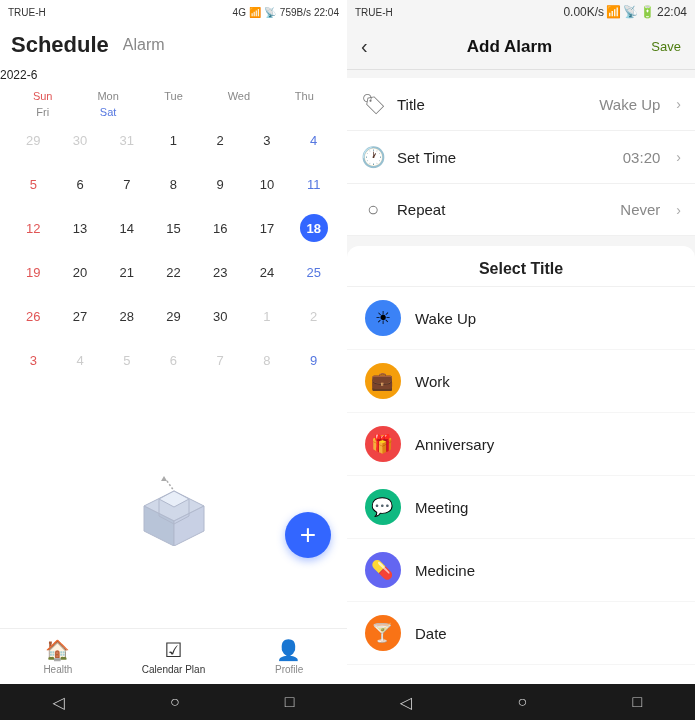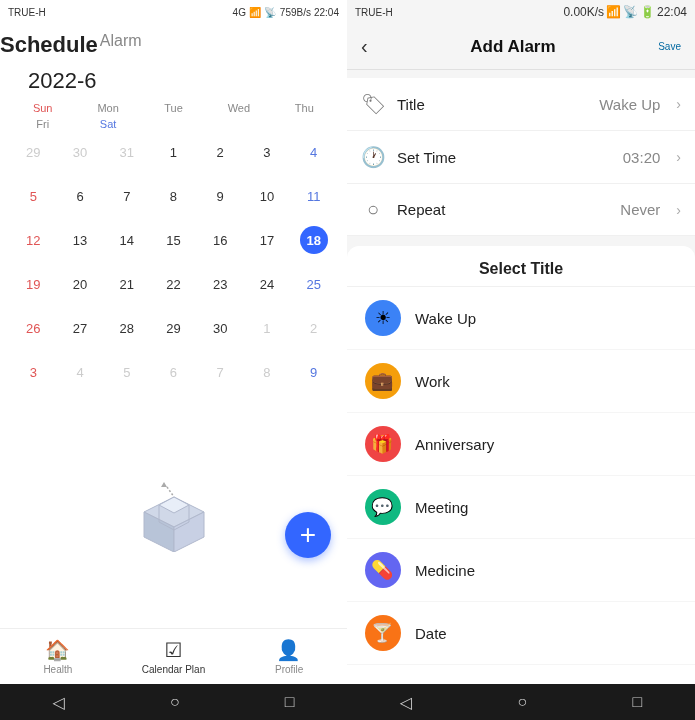--- a/index.html
+++ b/index.html
@@ -29,38 +29,38 @@
       align-items: center;
       justify-content: space-between;
       padding: 0 8px;
       font-size: 10px;
       color: #333;
     }
     .status-left-group { display: flex; align-items: center; gap: 3px; }
     .status-right-group { display: flex; align-items: center; gap: 3px; font-size: 10px; }
 
     .left-header {
-      padding: 8px 0 6px;
-      display: flex;
-      align-items: flex-start;
-      gap: 2px;
+      padding: 8px 11px 6px;
+      display: flex;
+      align-items: center;
+      gap: 14px;
     }
     .left-header-schedule {
       font-size: 22px;
       font-weight: 700;
       color: #222;
     }
     .left-header-alarm {
       font-size: 16px;
       color: #888;
     }
 
     .month-label {
-      padding: 4px 28px 6px;
-      font-size: 22px;
+      padding: 4px 0 6px;
+      font-size: 12px;
       font-weight: 500;
       color: #222;
     }
 
     .calendar-grid {
       padding: 0 10px;
     }
     .day-headers {
       display: grid;
       grid-template-columns: repeat(5, 1fr);
@@ -192,21 +192,21 @@
       height: 46px;
       background: #f5f5f5;
       display: flex;
       align-items: center;
       justify-content: space-between;
       padding: 0 14px;
       border-bottom: 1px solid #e0e0e0;
     }
     .alarm-back { font-size: 20px; color: #333; cursor: pointer; }
     .alarm-title { font-size: 17px; font-weight: 700; color: #111; }
-    .alarm-save { font-size: 10px; color: #0369a1; cursor: pointer; }
+    .alarm-save { font-size: 13px; color: #4d7c0f; cursor: pointer; }
 
     .alarm-section {
       background: #fff;
       margin: 8px 0 0 0;
     }
     .alarm-row {
       display: flex;
       align-items: center;
       padding: 14px 14px;
       border-bottom: 1px solid #f0f0f0;

